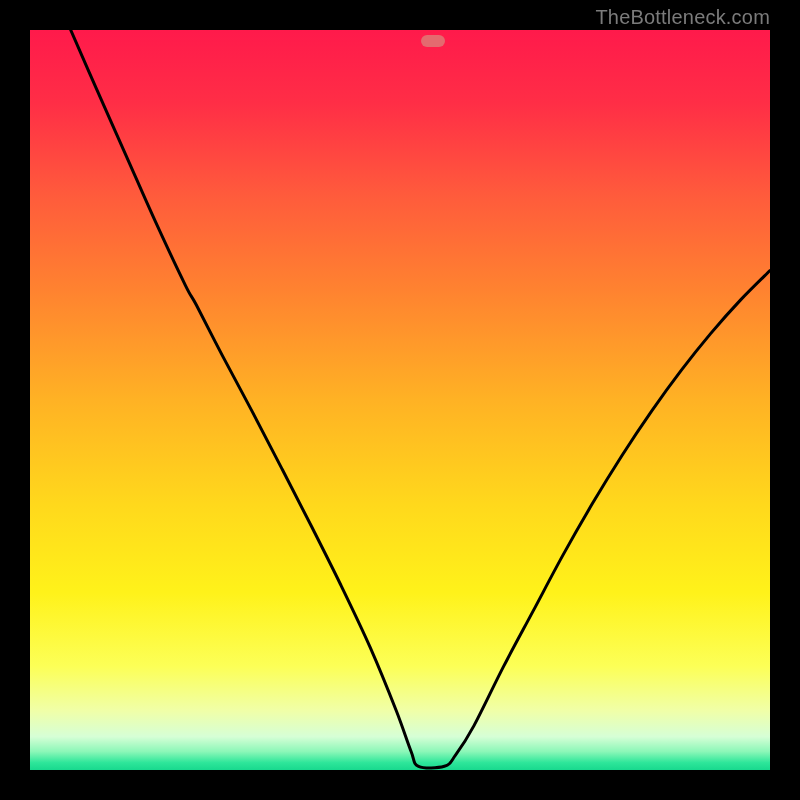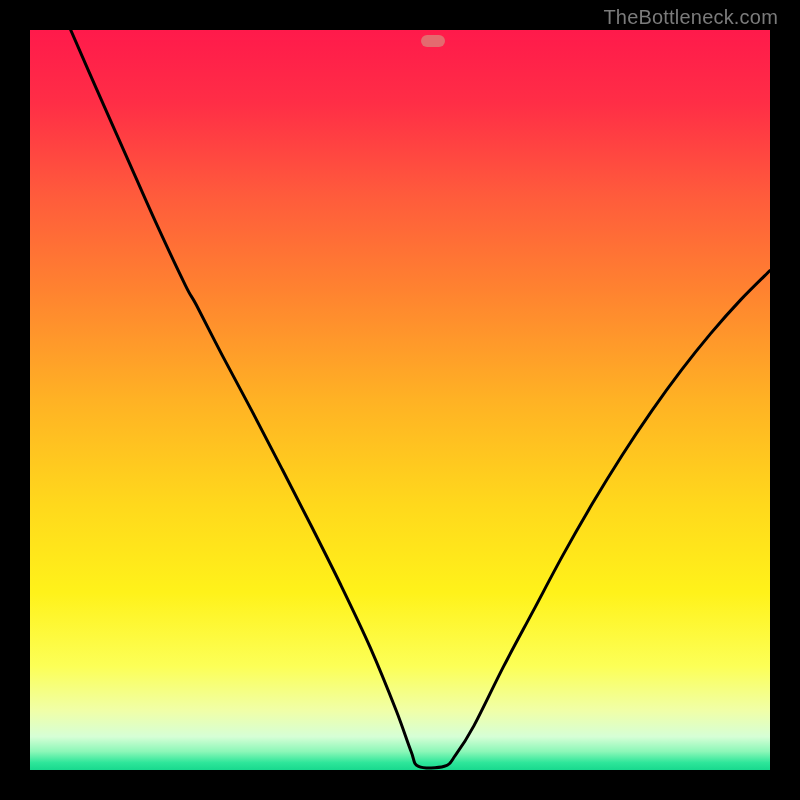--- a/index.html
+++ b/index.html
@@ -30,21 +30,21 @@
   }
   .curve-svg {
     position: absolute;
     inset: 0;
     width: 740px;
     height: 740px;
   }
   .watermark {
     position: absolute;
     top: 6px;
-    right: 22px;
+    right: 30px;
     color: #7b7b7b;
     font-size: 20px;
     font-weight: 500;
     letter-spacing: 0.2px;
   }
   .marker {
     position: absolute;
     width: 24px;
     height: 12px;
     border-radius: 6px;

